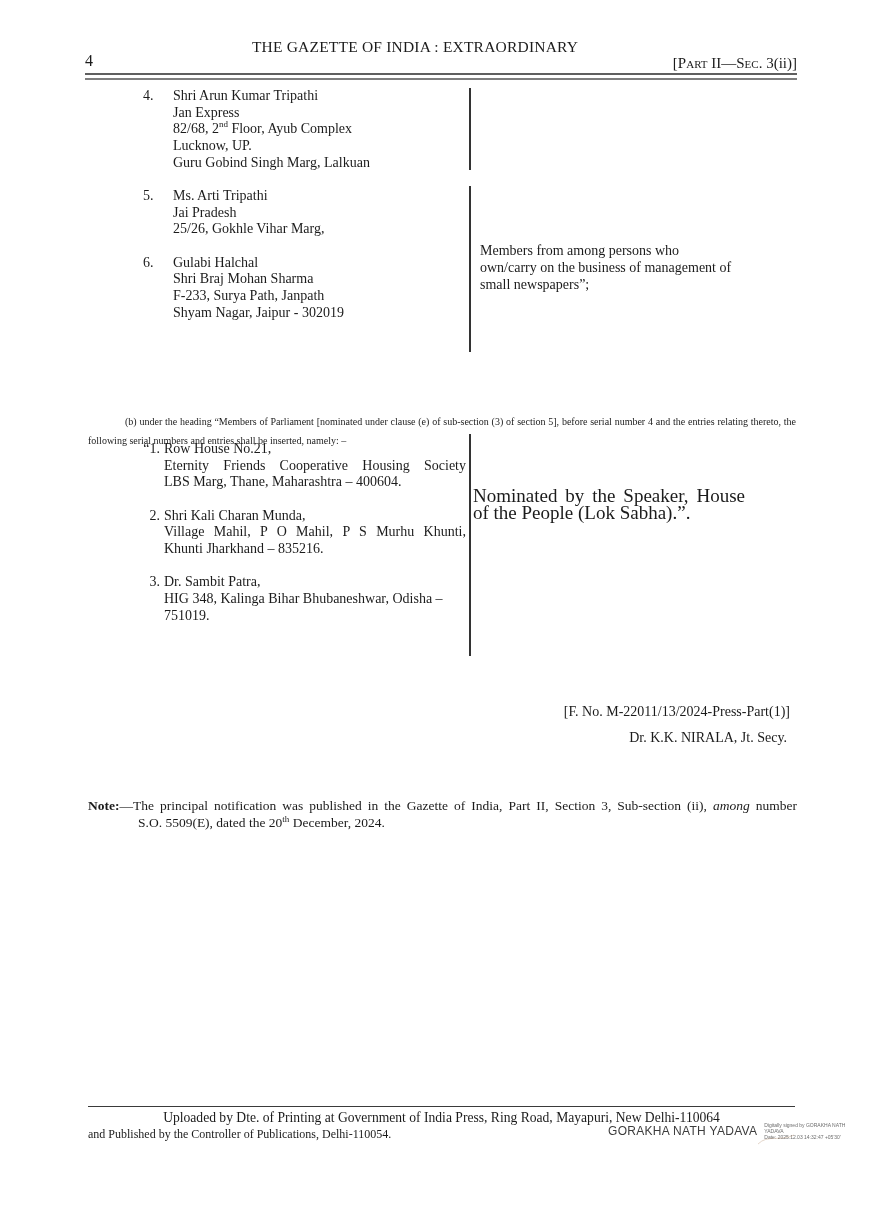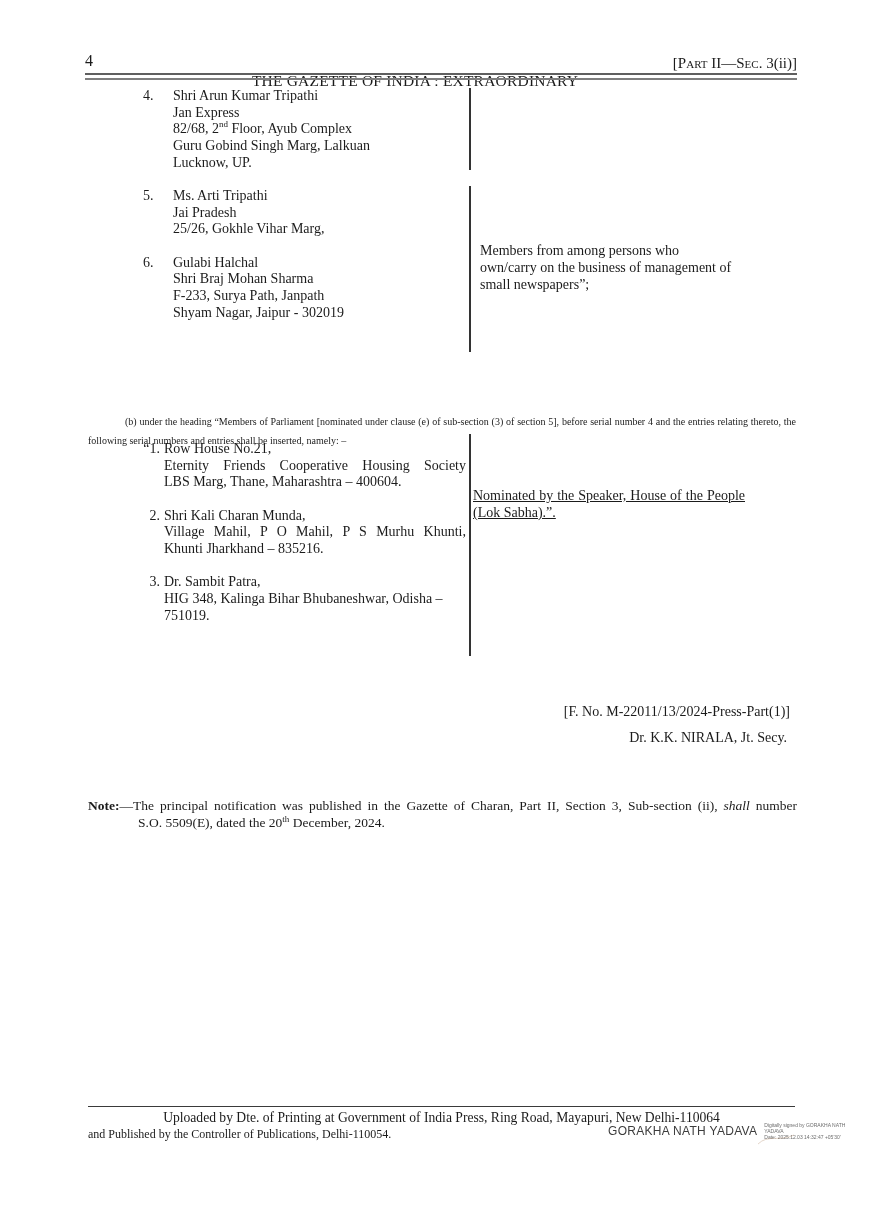--- a/index.html
+++ b/index.html
@@ -6,21 +6,21 @@
   .page{
     position:relative;
     width:870px;height:1230px;
     background:#ffffff;
     font-family:"Liberation Serif","DejaVu Serif",serif;
     color:#1b1b1b;
     overflow:hidden;
   }
   
   .hdr-num{position:absolute;left:85px;top:52px;font-size:16px;}
-  .hdr-title{position:absolute;left:85px;top:72px;width:660px;text-align:center;font-size:15.5px;letter-spacing:.2px;}
+  .hdr-title{position:absolute;left:85px;top:38px;width:660px;text-align:center;font-size:15.5px;letter-spacing:.2px;}
   .hdr-part{position:absolute;right:73px;top:55px;font-size:15px;}
   .hdr-part .sc{font-variant:small-caps;}
   .hdr-rule{position:absolute;left:85px;right:73px;top:73px;height:3px;
     border-top:2px solid #5f5f5f;border-bottom:2px solid #7e7e7e;}
   
   .list{position:absolute;font-size:14px;line-height:16.7px;}
   .list .item{display:flex;margin-bottom:16.5px;}
   .list .item:last-child{margin-bottom:0;}
   .l1{left:143px;top:88px;}
   .l1 .num{width:30px;flex:0 0 30px;}
@@ -30,21 +30,21 @@
   .l2 .addr{width:302px;}
   .stretch{text-align:justify;text-align-last:justify;}
   sup{font-size:9px;vertical-align:super;line-height:0;}
   
   .vline{position:absolute;width:2px;background:#333;}
   .vl1a{left:469px;top:88px;height:82px;}
   .vl1b{left:469px;top:186px;height:166px;}
   .vl2{left:469px;top:434px;height:222px;}
   
   .annot1{position:absolute;left:480px;top:242px;width:254px;font-size:14px;line-height:17px;}
-  .annot2{position:absolute;left:473px;top:487px;width:272px;font-size:14px;line-height:17px;text-align:justify;text-decoration:underline;}
+  .annot2{position:absolute;left:473px;top:487px;width:272px;font-size:19px;line-height:17px;text-align:justify;}
   
   .para-b{position:absolute;left:88px;top:371px;width:708px;font-size:10px;line-height:19px;
     text-align:justify;text-indent:37px;margin-top:41px;}
   .file-no{position:absolute;right:80px;top:704px;font-size:14px;}
   .signatory{position:absolute;right:83px;top:730px;font-size:14px;margin-left:44px;}
   .note{position:absolute;left:88px;top:797px;width:709px;font-size:13.5px;line-height:17px;}
   .note .ln1{text-align:justify;text-align-last:justify;white-space:nowrap;}
   .note .ln2{padding-left:50px;}
   .note .b{font-weight:bold;}
   .note .i{font-style:italic;}
@@ -68,22 +68,22 @@
   <div class="hdr-part"><span class="sc">[Part II—Sec.</span><span> 3(ii)]</span></div>
   <div class="hdr-rule"></div>
 
   <div class="list l1">
     <div class="item">
       <div class="num">4.</div>
       <div class="addr">
         <div>Shri Arun Kumar Tripathi</div>
         <div>Jan Express</div>
         <div><span>82/68, 2</span><sup>nd</sup><span> Floor, Ayub Complex</span></div>
+        <div>Lucknow, UP.</div>
         <div>Guru Gobind Singh Marg, Lalkuan</div>
-        <div>Lucknow, UP.</div>
       </div>
     </div>
     <div class="item">
       <div class="num">5.</div>
       <div class="addr">
         <div>Ms. Arti Tripathi</div>
         <div>Jai Pradesh</div>
         <div>25/26, Gokhle Vihar Marg,</div>
       </div>
     </div>
@@ -133,21 +133,21 @@
   </div>
 
   <div class="vline vl2"></div>
 
   <div class="annot2">Nominated by the Speaker, House of the People (Lok Sabha).”.</div>
 
   <div class="file-no">[F. No. M-22011/13/2024-Press-Part(1)]</div>
   <div class="signatory">Dr. K.K. NIRALA, Jt. Secy.</div>
 
   <div class="note">
-    <div class="ln1"><span class="b">Note:</span><span>—The principal notification was published in the Gazette of Charan, Part II, Section 3, Sub-section (ii), </span><span class="i">shall</span><span> number</span></div>
+    <div class="ln1"><span class="b">Note:</span><span>—The principal notification was published in the Gazette of India, Part II, Section 3, Sub-section (ii), </span><span class="i">among</span><span> number</span></div>
     <div class="ln2"><span>S.O. 5509(E), dated the 20</span><sup>th</sup><span> December, 2024.</span></div>
   </div>
 
   <div class="f-rule"></div>
   <div class="f-line1">Uploaded by Dte. of Printing at Government of India Press, Ring Road, Mayapuri, New Delhi-110064</div>
   <div class="f-line2">and Published by the Controller of Publications, Delhi-110054.</div>
   <div class="signer">
     <div class="signer-name">GORAKHA NATH YADAVA</div>
     <div class="digital">
       <svg class="flourish" width="40" height="14" viewBox="0 0 40 14">

